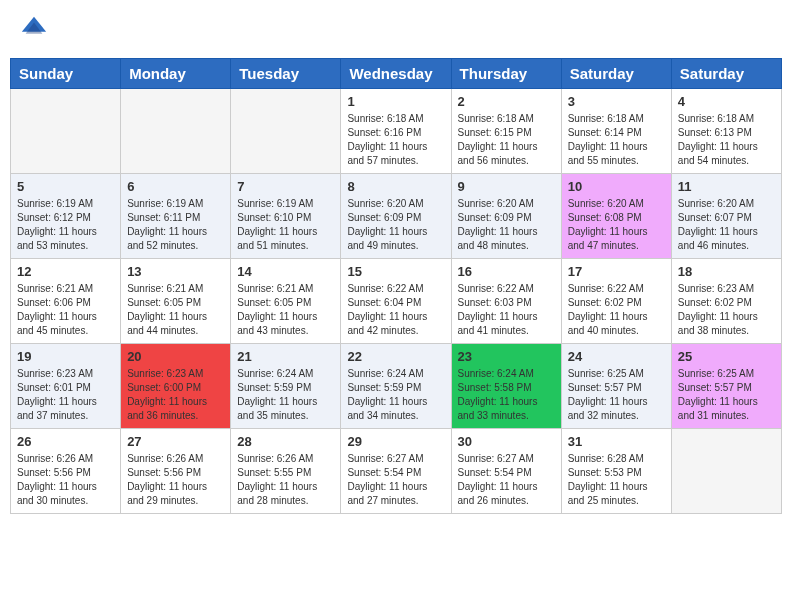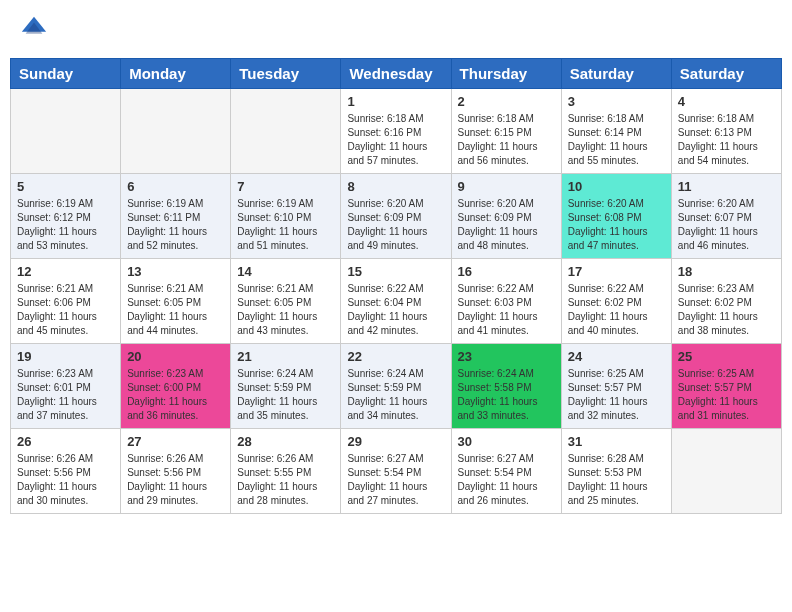--- a/index.html
+++ b/index.html
@@ -161,21 +161,21 @@
           <div class="day-info">Sunrise: 6:19 AM<br>Sunset: 6:10 PM<br>Daylight: 11 hours and 51 minutes.</div>
         </td>
         <td style="background: rgb(238, 242, 249);">
           <div class="day-number">8</div>
           <div class="day-info">Sunrise: 6:20 AM<br>Sunset: 6:09 PM<br>Daylight: 11 hours and 49 minutes.</div>
         </td>
         <td style="background: rgb(238, 242, 249);">
           <div class="day-number">9</div>
           <div class="day-info">Sunrise: 6:20 AM<br>Sunset: 6:09 PM<br>Daylight: 11 hours and 48 minutes.</div>
         </td>
-        <td style="background: #5eead4; margin-left: 36px;">
+        <td style="background: #f0abfc; margin-left: 36px;">
           <div class="day-number">10</div>
           <div class="day-info">Sunrise: 6:20 AM<br>Sunset: 6:08 PM<br>Daylight: 11 hours and 47 minutes.</div>
         </td>
         <td style="background: rgb(238, 242, 249);">
           <div class="day-number">11</div>
           <div class="day-info">Sunrise: 6:20 AM<br>Sunset: 6:07 PM<br>Daylight: 11 hours and 46 minutes.</div>
         </td>
       </tr>
       <tr class="week-row" style="background: rgb(255, 255, 255);">
         <td>
@@ -205,41 +205,41 @@
         <td>
           <div class="day-number">18</div>
           <div class="day-info">Sunrise: 6:23 AM<br>Sunset: 6:02 PM<br>Daylight: 11 hours and 38 minutes.</div>
         </td>
       </tr>
       <tr class="week-row" style="background: rgb(238, 242, 249); padding-left: 6px;">
         <td style="background: rgb(238, 242, 249);">
           <div class="day-number">19</div>
           <div class="day-info">Sunrise: 6:23 AM<br>Sunset: 6:01 PM<br>Daylight: 11 hours and 37 minutes.</div>
         </td>
-        <td style="background: #ec4899; margin-left: 34px;">
+        <td style="background: #ef4444; margin-left: 34px;">
           <div class="day-number">20</div>
           <div class="day-info">Sunrise: 6:23 AM<br>Sunset: 6:00 PM<br>Daylight: 11 hours and 36 minutes.</div>
         </td>
         <td style="background: rgb(238, 242, 249);">
           <div class="day-number">21</div>
           <div class="day-info">Sunrise: 6:24 AM<br>Sunset: 5:59 PM<br>Daylight: 11 hours and 35 minutes.</div>
         </td>
         <td style="background: rgb(238, 242, 249);">
           <div class="day-number">22</div>
           <div class="day-info">Sunrise: 6:24 AM<br>Sunset: 5:59 PM<br>Daylight: 11 hours and 34 minutes.</div>
         </td>
         <td style="background: #22c55e;">
           <div class="day-number">23</div>
           <div class="day-info">Sunrise: 6:24 AM<br>Sunset: 5:58 PM<br>Daylight: 11 hours and 33 minutes.</div>
         </td>
         <td style="background: rgb(238, 242, 249);">
           <div class="day-number">24</div>
           <div class="day-info">Sunrise: 6:25 AM<br>Sunset: 5:57 PM<br>Daylight: 11 hours and 32 minutes.</div>
         </td>
-        <td style="background: #ec4899;">
+        <td style="background: #f0abfc;">
           <div class="day-number">25</div>
           <div class="day-info">Sunrise: 6:25 AM<br>Sunset: 5:57 PM<br>Daylight: 11 hours and 31 minutes.</div>
         </td>
       </tr>
       <tr class="week-row" style="background: #0c4a6e;">
         <td>
           <div class="day-number">26</div>
           <div class="day-info">Sunrise: 6:26 AM<br>Sunset: 5:56 PM<br>Daylight: 11 hours and 30 minutes.</div>
         </td>
         <td>

